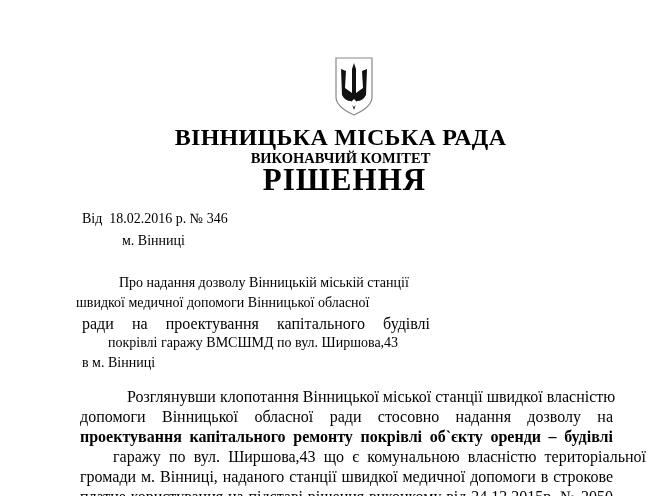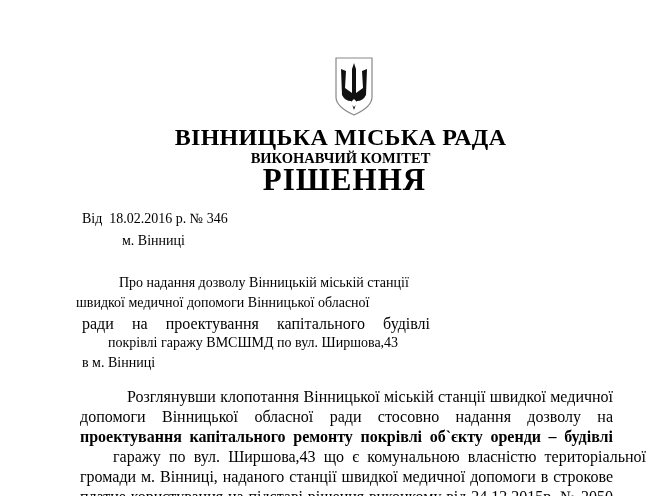--- a/index.html
+++ b/index.html
@@ -33,21 +33,21 @@
 
   <div>
     <div class="line" style="left:82px; top:275px;margin-left:37px;">Про надання дозволу Вінницькій міській станції</div>
     <div class="line" style="left:76px; top:295px;">швидкої медичної допомоги Вінницької обласної</div>
     <div class="just" style="left:82px; top:315px; width:348px;">ради  на проектування  капітального  будівлі</div>
     <div class="line" style="left:82px; top:335px;margin-left:26px;">покрівлі гаражу ВМСШМД по вул. Ширшова,43</div>
     <div class="line" style="left:82px; top:355px;">в м. Вінниці</div>
   </div>
 
   <div>
-    <div class="just" style="left:127px; top:388px; width:486px;">Розглянувши клопотання Вінницької міській станції швидкої медичної</div>
+    <div class="just" style="left:127px; top:388px; width:486px;">Розглянувши клопотання Вінницької міської станції швидкої власністю</div>
     <div class="just" style="left:80px; top:408px; width:533px;">допомоги Вінницької обласної ради  стосовно надання дозволу на</div>
     <div class="just" style="left:80px; top:428px; width:533px;font-weight:bold;">проектування капітального ремонту покрівлі  об`єкту оренди – будівлі</div>
     <div class="just" style="left:80px; top:448px; width:533px;margin-left:33px;">гаражу по вул. Ширшова,43 що є комунальною власністю територіальної</div>
     <div class="just" style="left:80px; top:468px; width:533px;">громади м. Вінниці, наданого  станції швидкої медичної допомоги в строкове</div>
     <div class="just" style="left:80px; top:488px; width:533px;">платне користування  на підставі рішення виконкому від 24.12.2015р. № 2050</div>
   </div>
 
 </div>
 
 </body></html>

